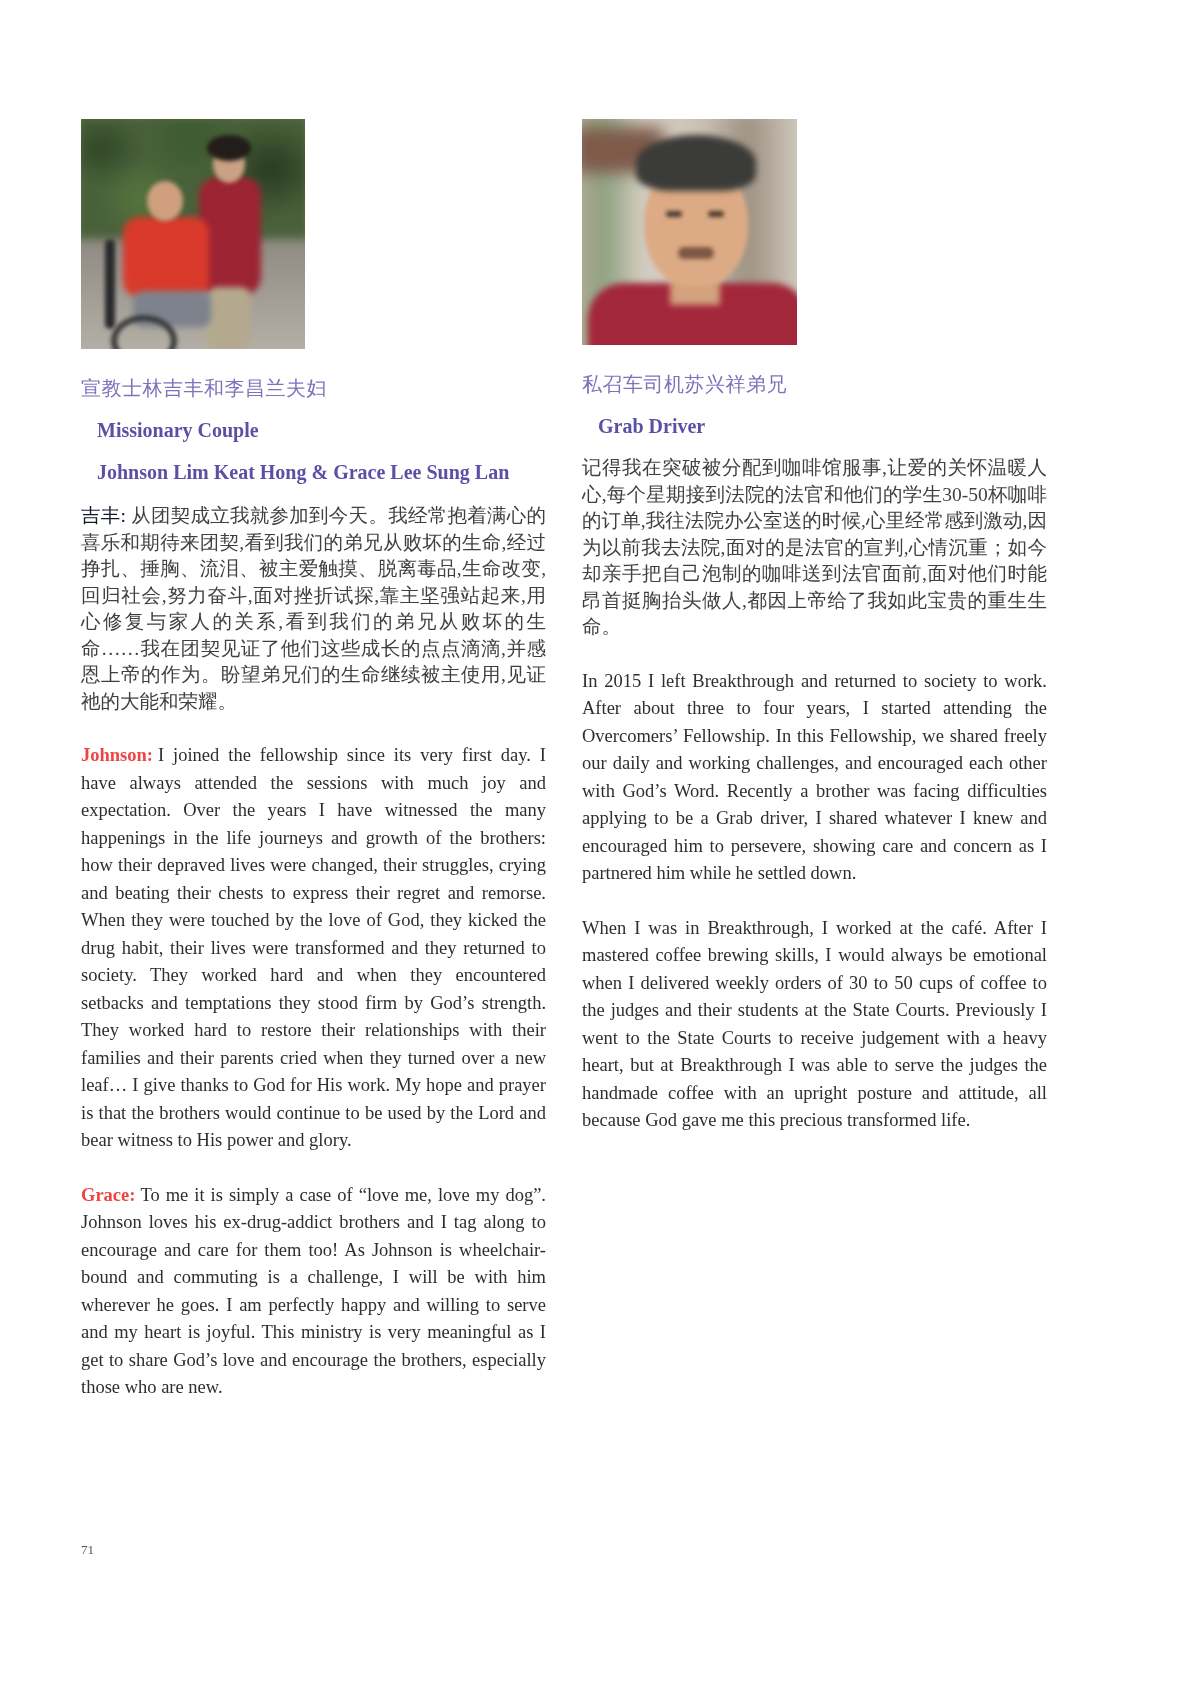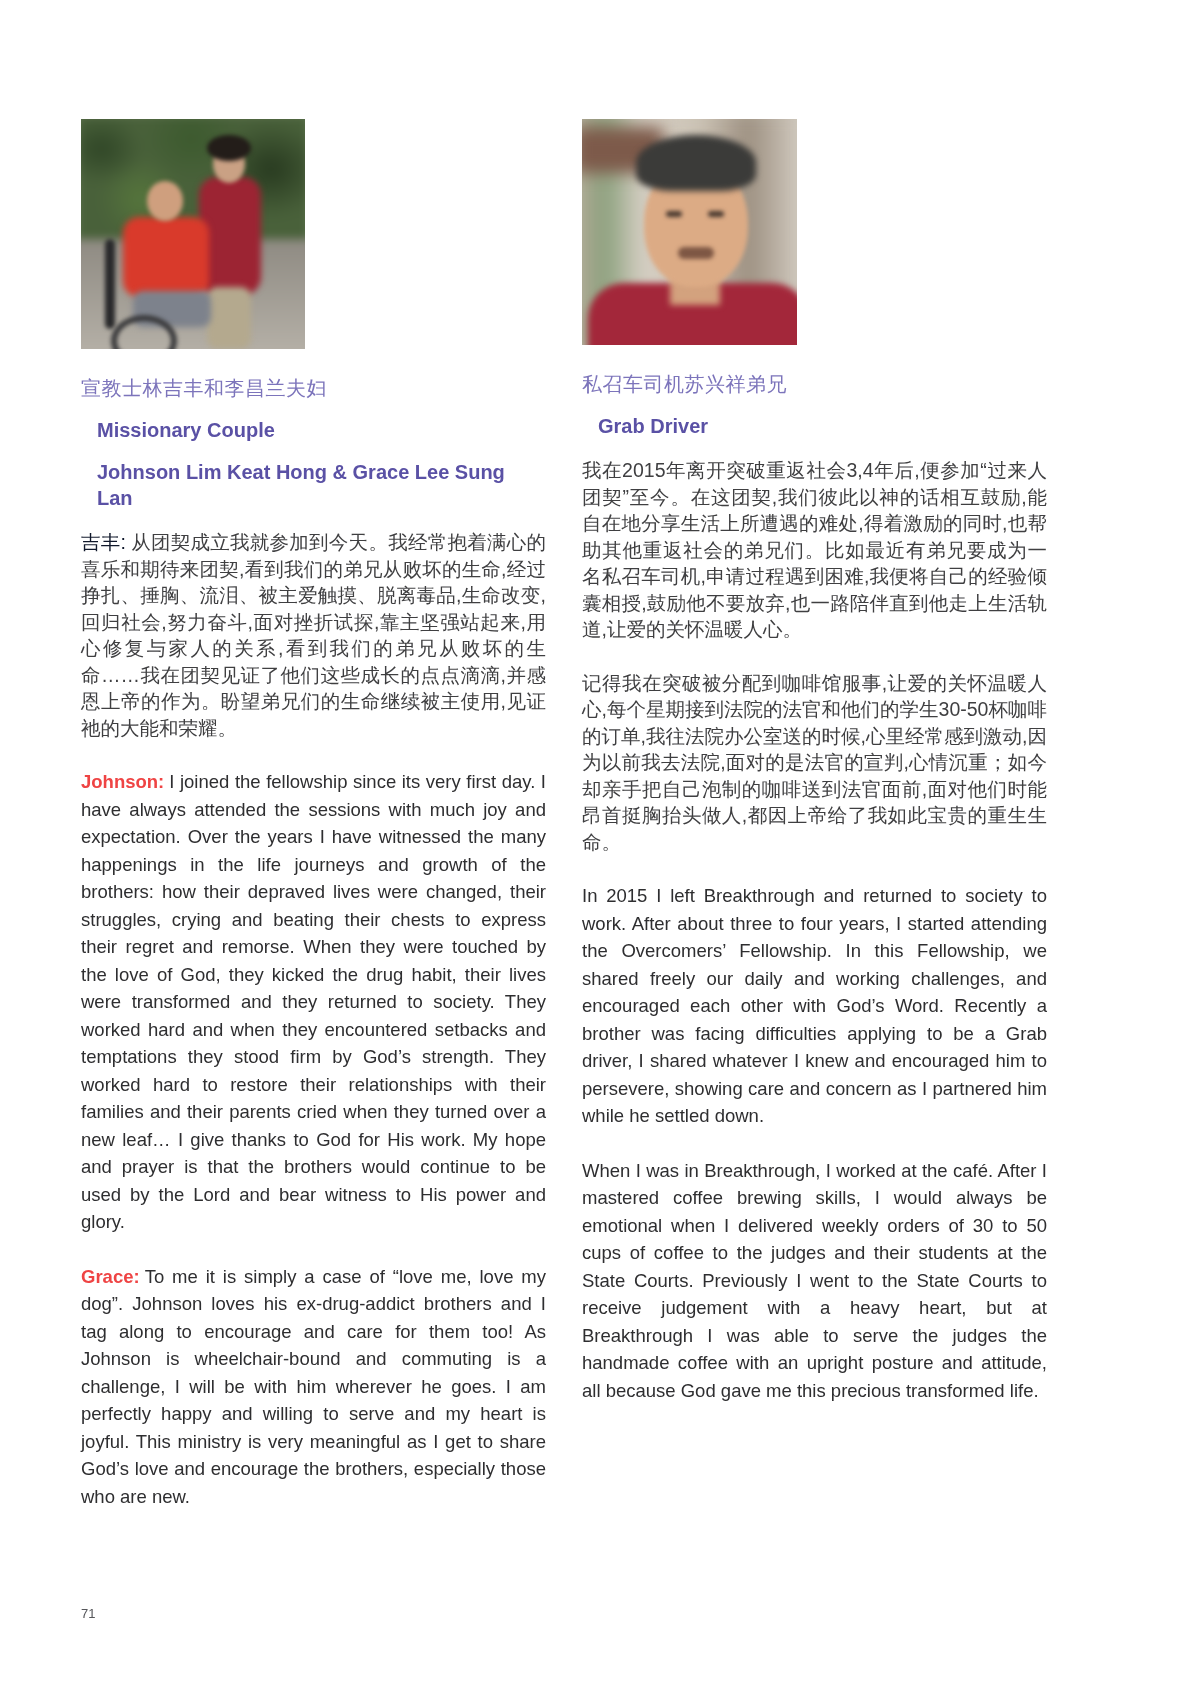--- a/index.html
+++ b/index.html
@@ -1,20 +1,20 @@
 <!DOCTYPE html>
 <html><head>
 <meta charset="utf-8">
 <style>
   html,body{margin:0;padding:0;background:#ffffff;}
   .page{
     position:relative;
     width:1190px;height:1683px;
     background:#ffffff;
-    font-family:Liberation Sans, sans-serif;
+    font-family:Liberation Serif, serif;
     overflow:hidden;
   }
   .col{position:absolute;top:119px;width:465px;}
   .col-left{left:81px;}
   .col-right{left:582px;}
 
   .photo{position:relative;overflow:hidden;background:#c9c4b8;}
   .photo-couple{width:224px;height:230px;}
   .photo-portrait{width:215px;height:226px;}
   .ph{position:absolute;}
@@ -30,21 +30,21 @@
   }
 
   .body-text p{text-align:justify;margin:0 0 27px 0;}
   p.zh{font-size:19.5px;line-height:26.5px;color:#3f3f41;}
   p.en{font-size:18.5px;line-height:27.5px;color:#2e2e30;}
   .first-para{margin-top:18px !important;}
   .speaker-zh{color:#0f172a;padding-right:5px;}
   .speaker-en{color:#ef4444;font-weight:bold;padding-right:5px;}
 
   .page-number{
-    position:absolute;left:81px;top:1606px;
+    position:absolute;left:81px;top:1542px;
     font-size:13px;color:#55565a;
   }
 </style>
 </head>
 <body>
 
 <div class="page">
 
   <div class="col col-left">
     <div class="photo photo-couple">
@@ -88,21 +88,20 @@
       <div class="ph" style="left:84px;top:92px;width:16px;height:6px;border-radius:4px;background:#4a3a30;filter:blur(2px);"></div>
       <div class="ph" style="left:126px;top:92px;width:16px;height:6px;border-radius:4px;background:#4a3a30;filter:blur(2px);"></div>
     </div>
 
     <div class="title-block">
       <h2 class="zh-title">私召车司机苏兴祥弟兄</h2>
       <h3 class="en-title">Grab Driver</h3>
     </div>
 
     <div class="body-text">
-      <p class="zh first-para"><span>我在2015年离开突破重返社会3,4年后,便参加“过来人团契”至今。在这团契,我们彼此以神的话相互鼓励,能自在地分享生活上所遭遇的难处,得着激励的同时,也帮助其他重返社会的弟兄们。比如最近有弟兄要成为一名私召车司机,申请过程遇到困难,我便将自己的经验倾囊相授,鼓励他不要放弃,也一路陪伴直到他走上生活轨道,让爱的关怀温暖人心。</span></p>
       <p class="zh"><span>记得我在突破被分配到咖啡馆服事,让爱的关怀温暖人心,每个星期接到法院的法官和他们的学生30-50杯咖啡的订单,我往法院办公室送的时候,心里经常感到激动,因为以前我去法院,面对的是法官的宣判,心情沉重；如今却亲手把自己泡制的咖啡送到法官面前,面对他们时能昂首挺胸抬头做人,都因上帝给了我如此宝贵的重生生命。</span></p>
       <p class="en"><span>In 2015 I left Breakthrough and returned to society to work. After about three to four years, I started attending the Overcomers’ Fellowship. In this Fellowship, we shared freely our daily and working challenges, and encouraged each other with God’s Word. Recently a brother was facing difficulties applying to be a Grab driver, I shared whatever I knew and encouraged him to persevere, showing care and concern as I partnered him while he settled down.</span></p>
       <p class="en"><span>When I was in Breakthrough, I worked at the café. After I mastered coffee brewing skills, I would always be emotional when I delivered weekly orders of 30 to 50 cups of coffee to the judges and their students at the State Courts. Previously I went to the State Courts to receive judgement with a heavy heart, but at Breakthrough I was able to serve the judges the handmade coffee with an upright posture and attitude, all because God gave me this precious transformed life.</span></p>
     </div>
   </div>
 
   <div class="page-number">71</div>
 </div>
 
 </body></html>

